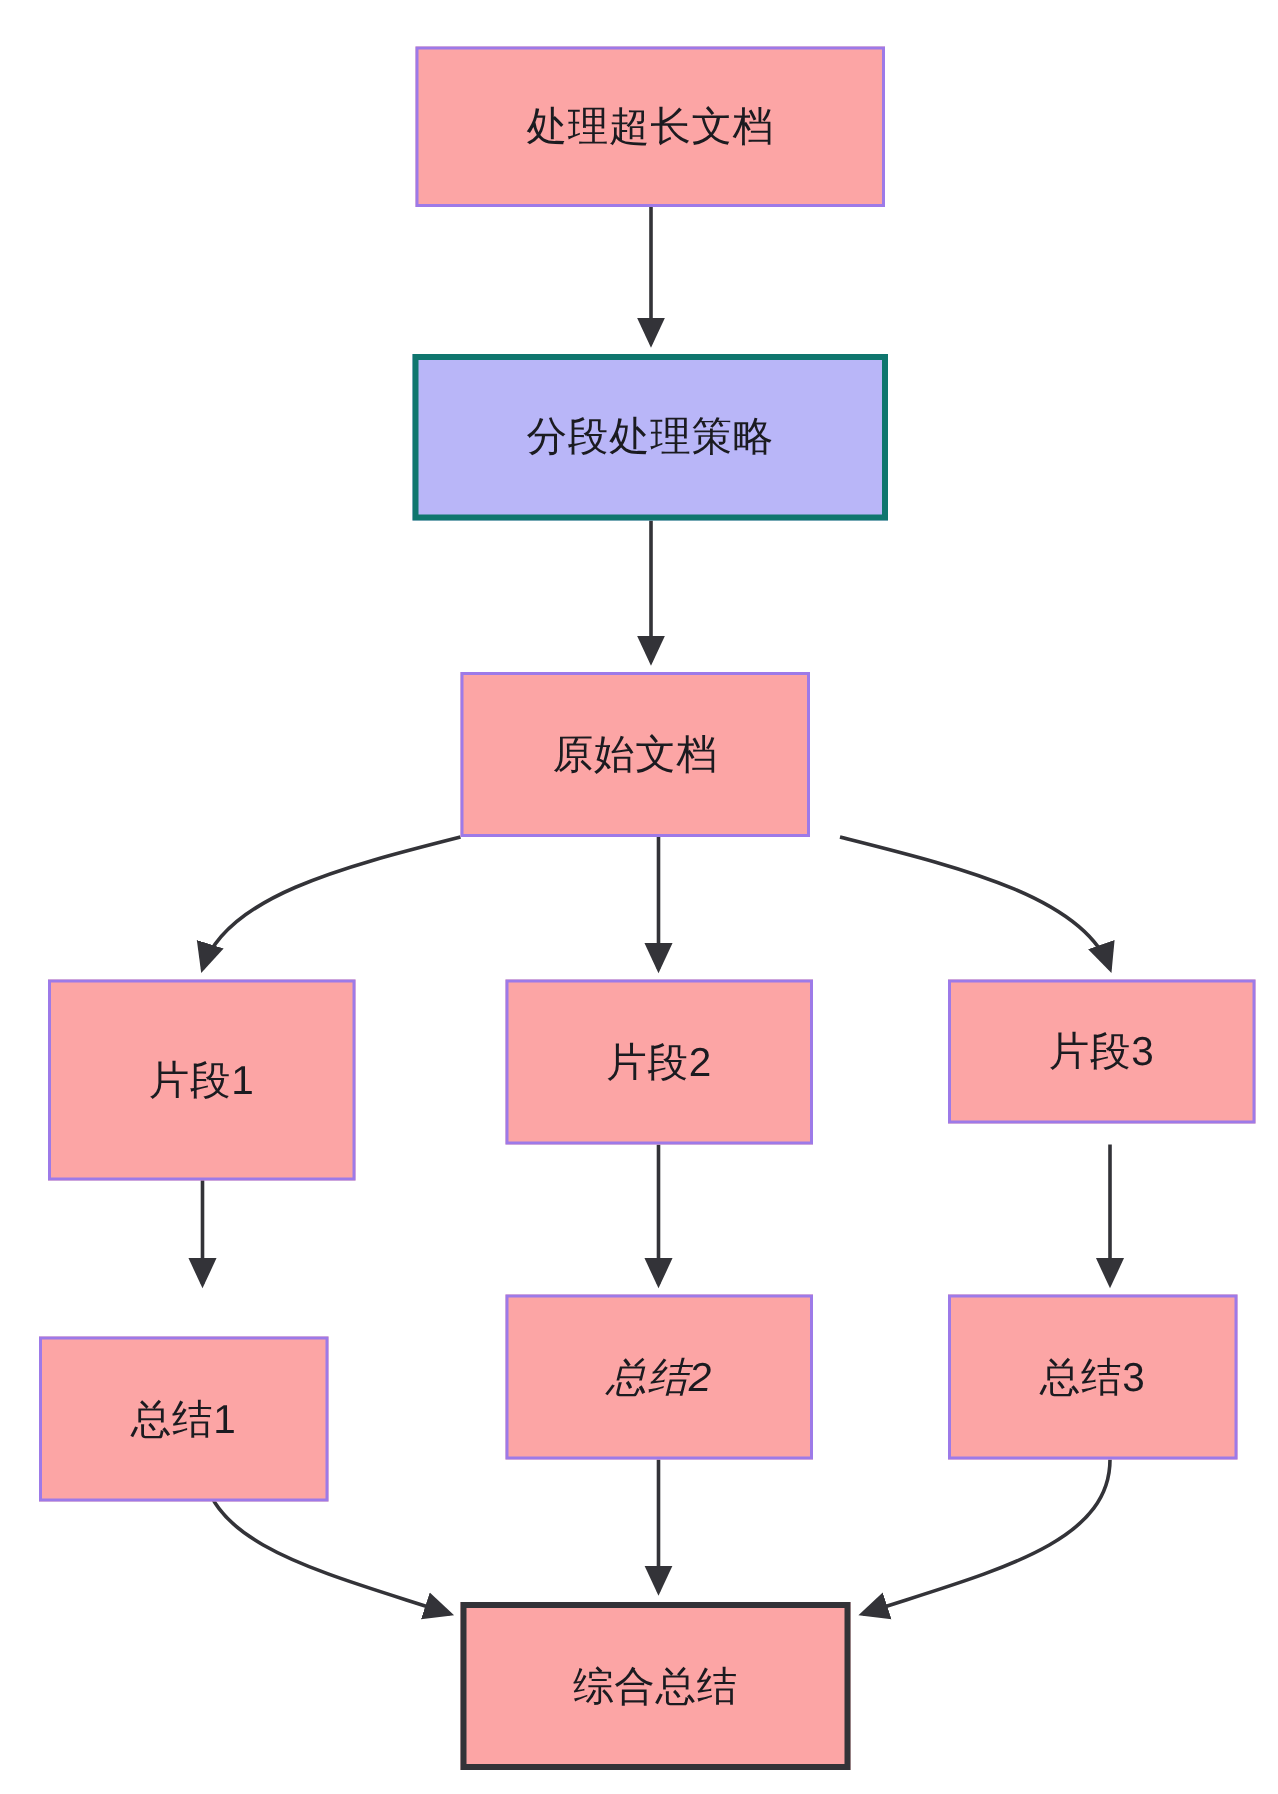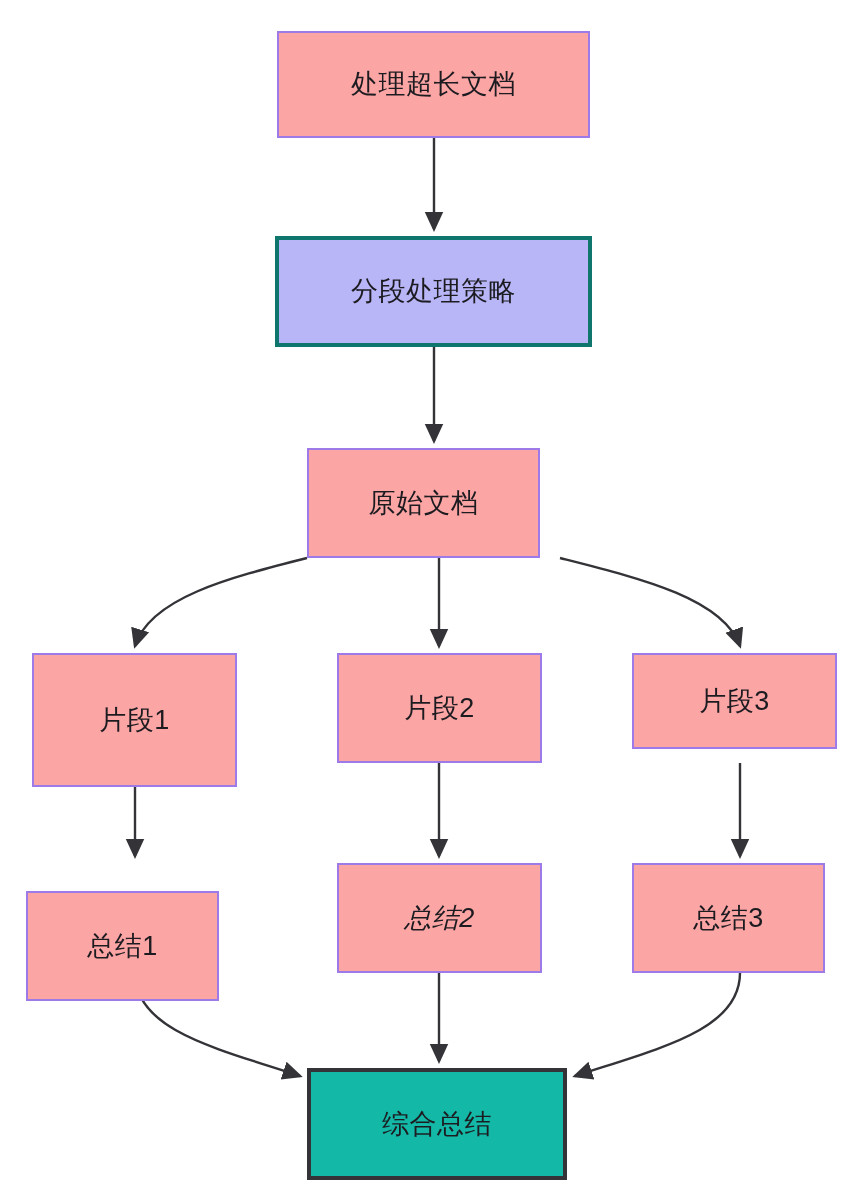--- a/index.html
+++ b/index.html
@@ -45,21 +45,21 @@
   .node.standard {
     background: #fca5a5;
     border: 2.5px solid #9d7ae8;
     text-align: center;
   }
   .node.highlight {
     background: #b9b6f8;
     border: 4px solid #0f766e;
   }
   .node.result {
-    background: #14b8a6;
+    background: #fca5a5;
     border: 4px solid #333338;
   }
 </style>
 </head>
 <body>
 
 <div id="diagram-root">
 
   <svg id="edge-layer" viewBox="0 0 852 1196" width="852" height="1196" xmlns="http://www.w3.org/2000/svg">
     <defs>

